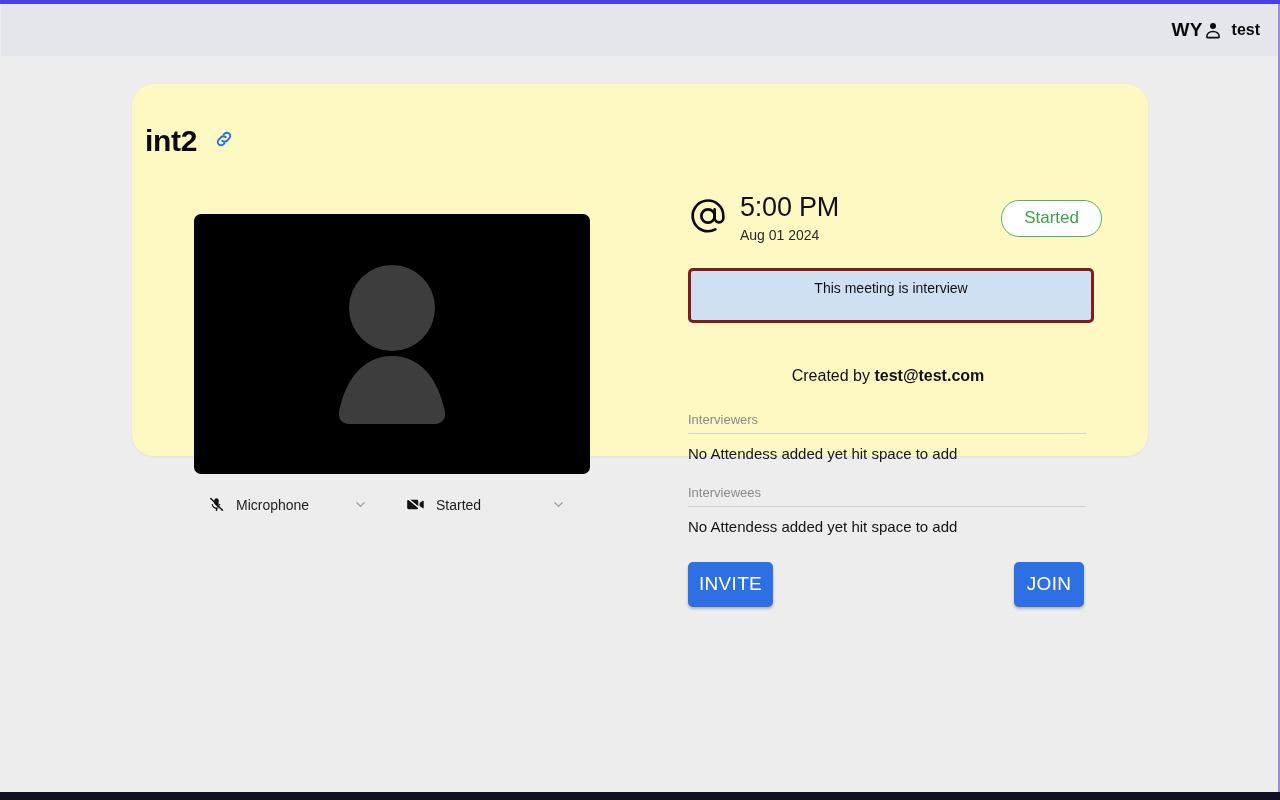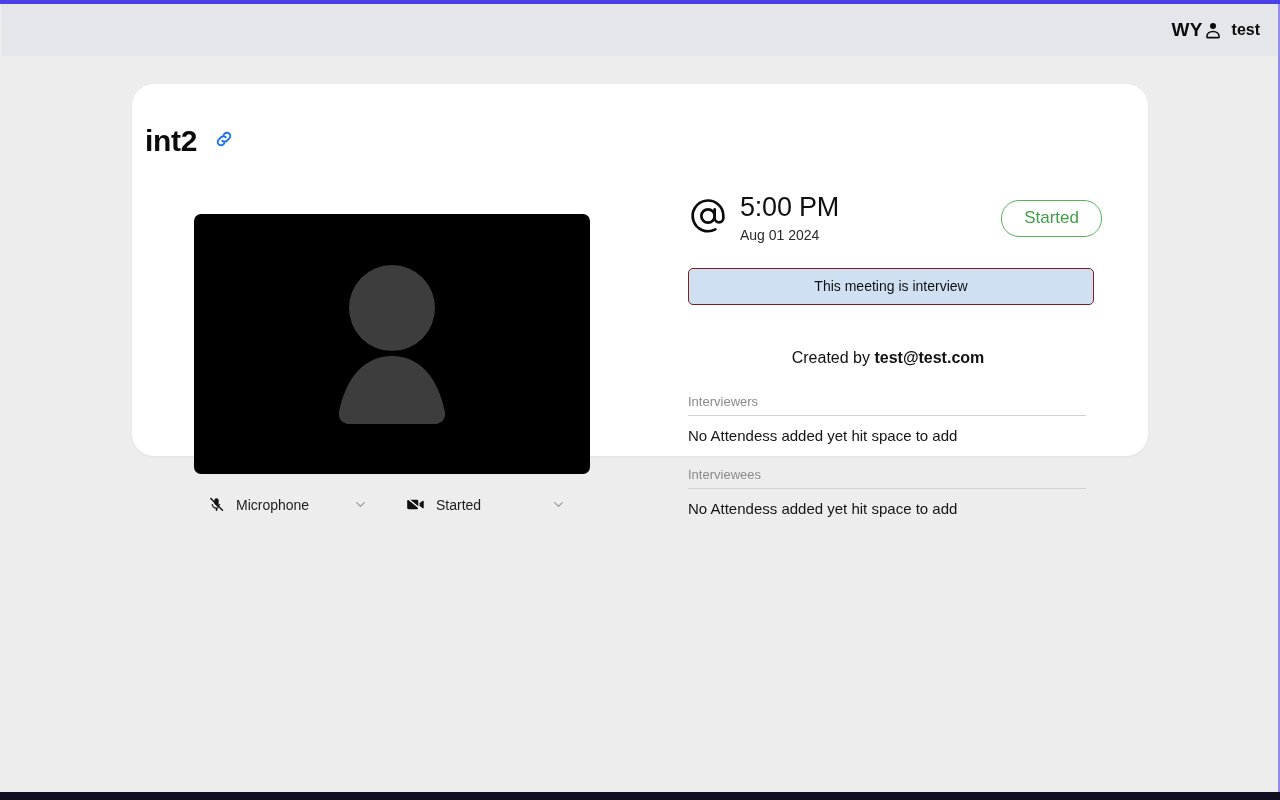--- a/index.html
+++ b/index.html
@@ -77,21 +77,21 @@
   }
   .icon-person svg { display: block; }
 
   
   .card {
     position: absolute;
     top: 84px;
     left: 132px;
     width: 1016px;
     height: 372px;
-    background: #ffffff;
+    background: #fef9c3;
     border-radius: 22px;
     box-shadow: 0 1px 3px rgba(0,0,0,.05);
   }
 
   .card-title-row {
     position: absolute;
     top: 40px;
     left: 13px;
     display: flex;
     align-items: center;
@@ -181,26 +181,26 @@
     font-size: 17px;
     padding: 7px 22px 8px 22px;
     background: #ffffff;
     white-space: nowrap;
   }
 
   .meeting-note {
     margin-top: 26px;
     width: 406px;
     background: #cfe0f3;
-    border: 1px solid #7f1d1d;
+    border: 3px solid #7f1d1d;
     border-radius: 5px;
     text-align: center;
     font-size: 14px;
     color: #111111;
-    padding: 9px 0 10px 0;
+    padding: 9px 0 24px 0;
   }
 
   .created-by {
     margin-top: 44px;
     text-align: center;
     font-size: 16px;
     color: #111111;
     padding-right: 14px;
   }
   .created-by b { font-weight: bold; }
@@ -357,18 +357,22 @@
         <div class="attendee-rule"></div>
         <div class="attendee-value">No Attendess added yet hit space to add</div>
       </div>
 
       <div class="attendee-group second">
         <div class="attendee-label">Interviewees</div>
         <div class="attendee-rule"></div>
         <div class="attendee-value">No Attendess added yet hit space to add</div>
       </div>
 
+      <div class="action-row">
+        <button class="btn btn-invite">INVITE</button>
+        <button class="btn btn-join">JOIN</button>
+      </div>
 
     </div>
   </div>
 
   <div class="bottom-strip"></div>
 </div>
 
 </body></html>

